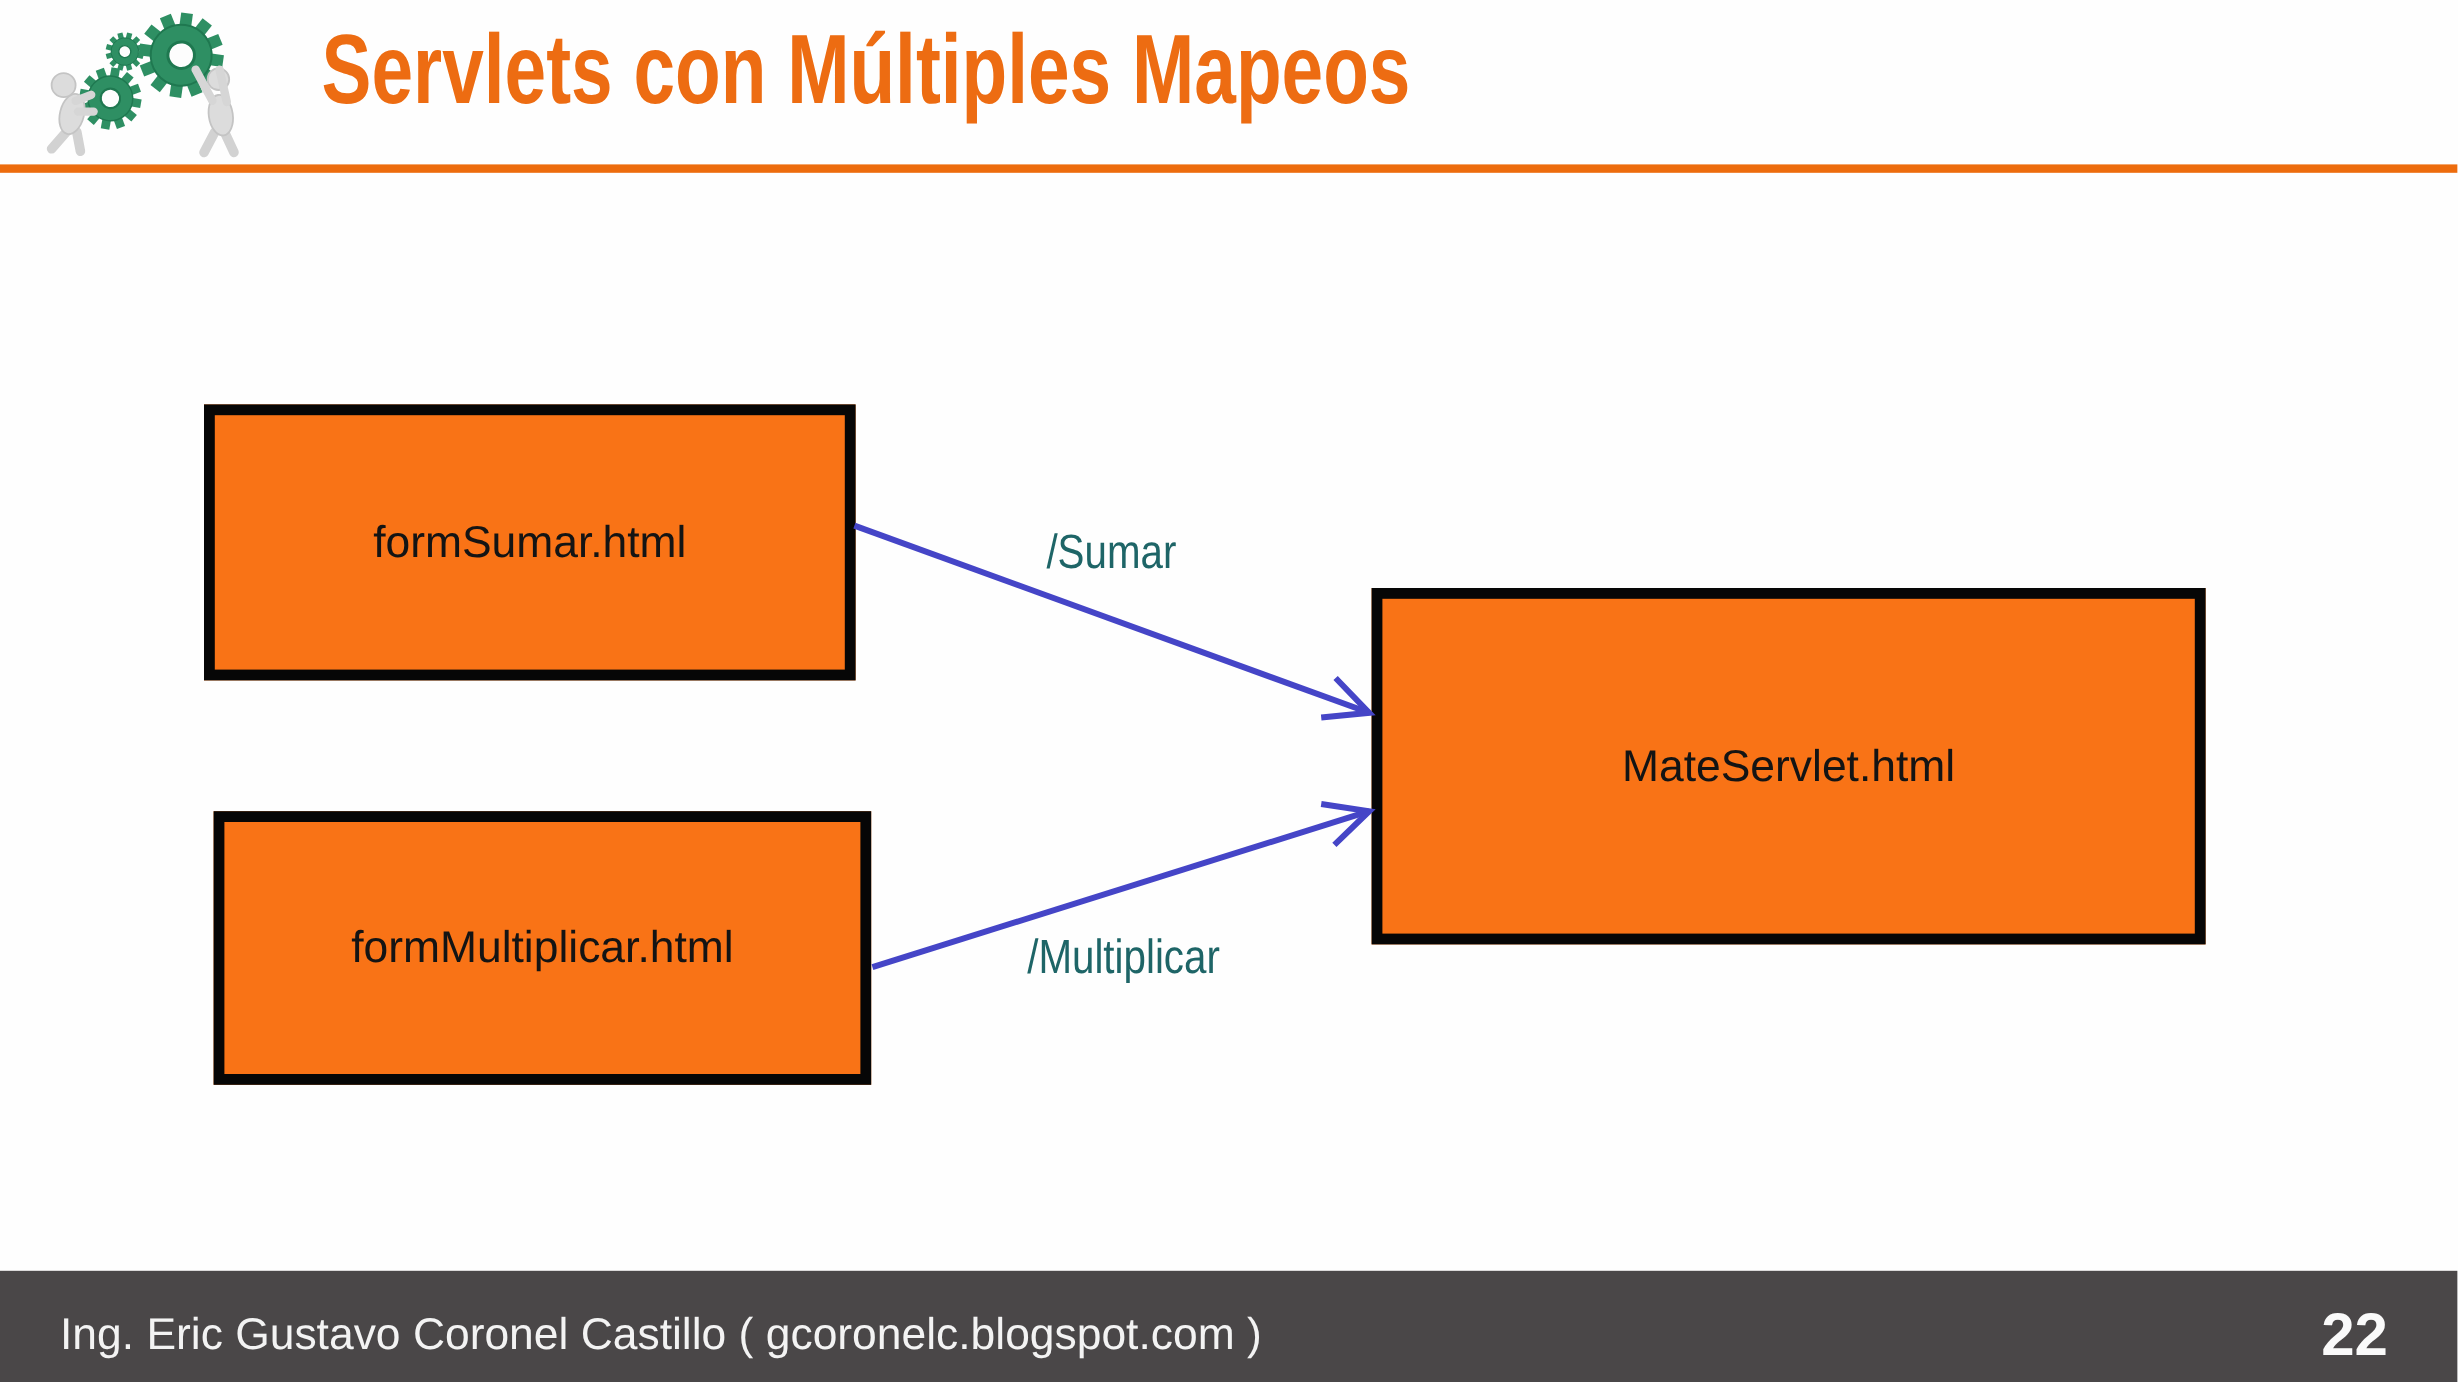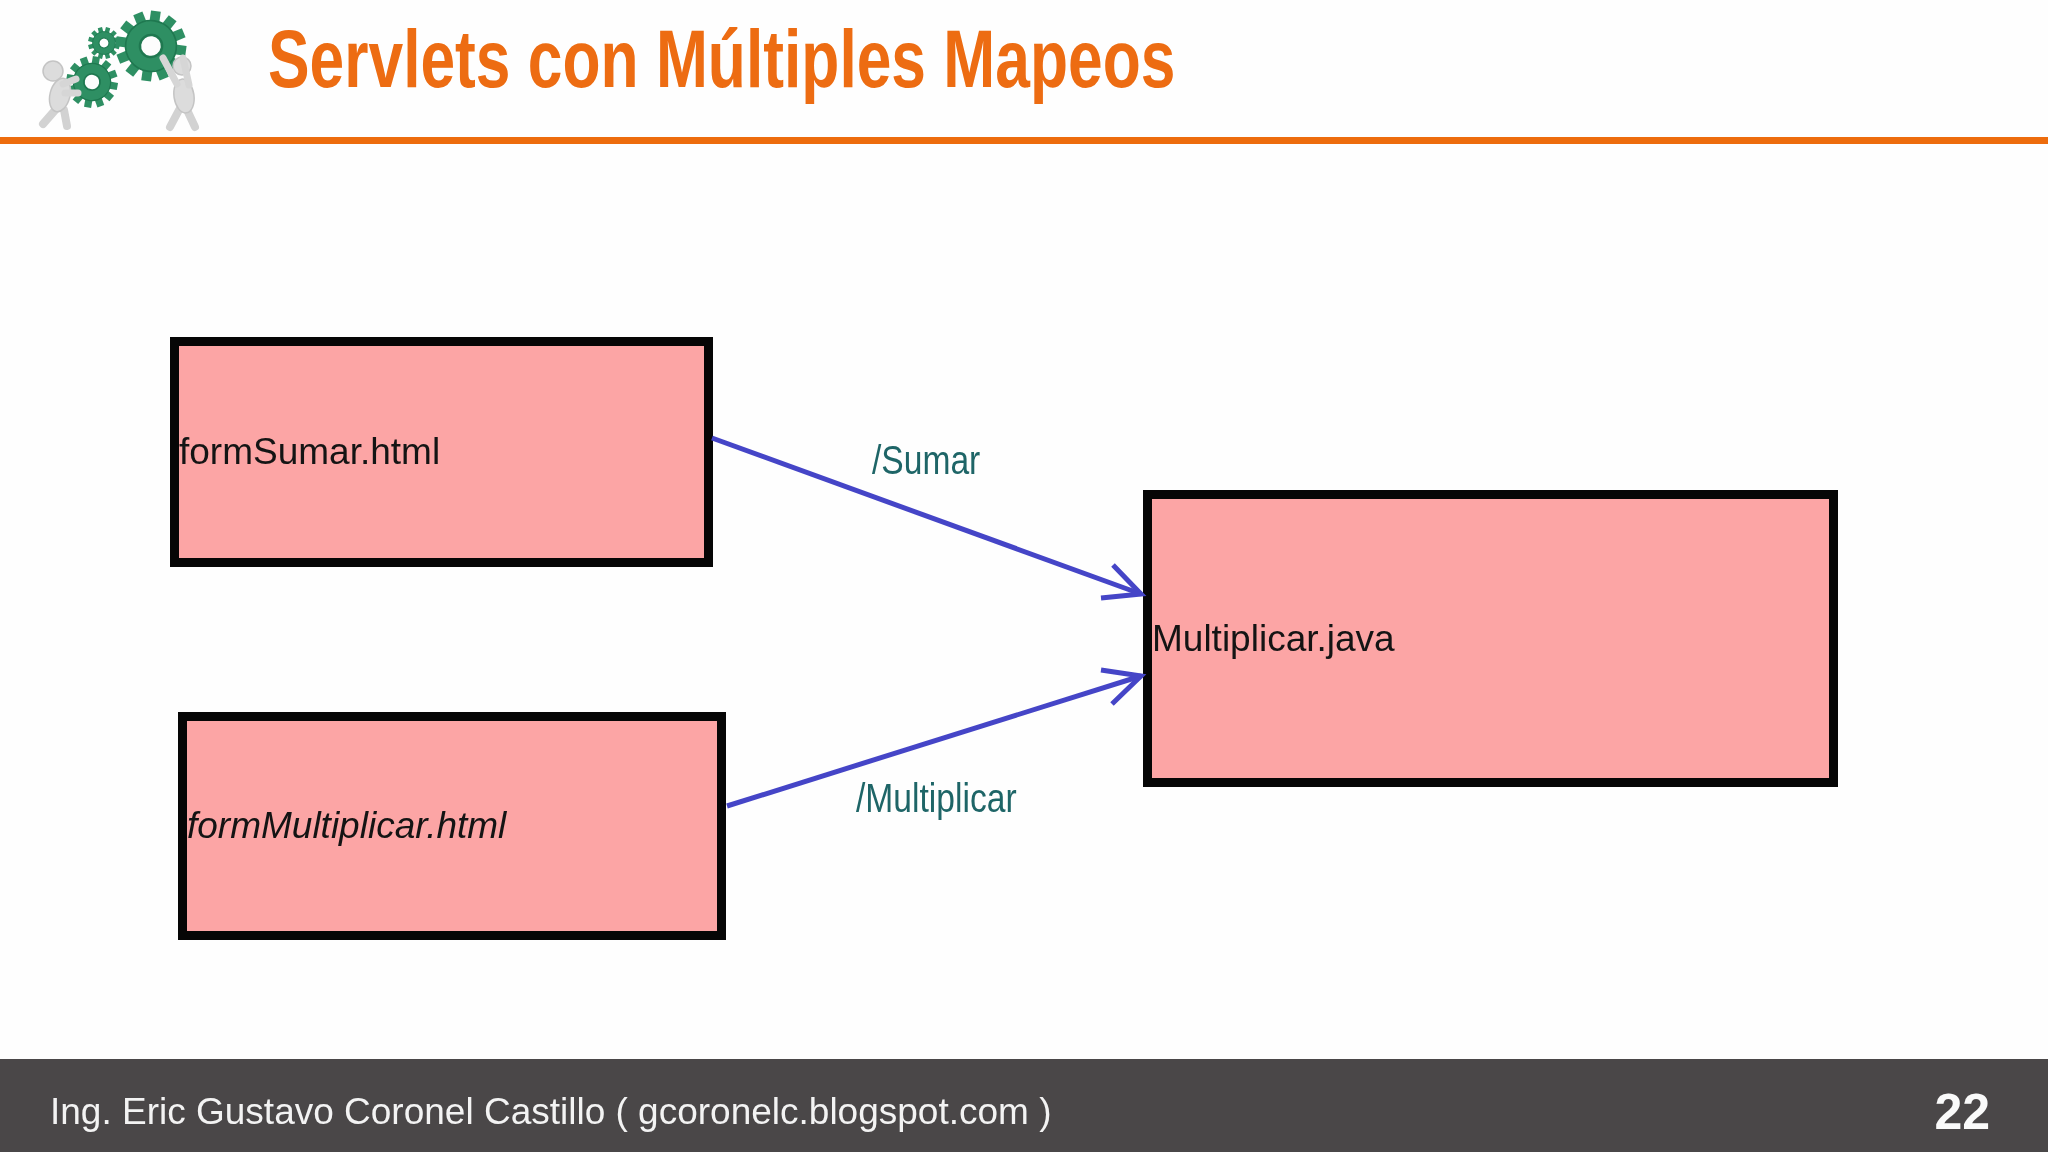--- a/index.html
+++ b/index.html
@@ -44,30 +44,30 @@
     top: 137px;
     width: 2048px;
     height: 7px;
     background: #ED6C0D;
   }
   
   .node {
     position: absolute;
     box-sizing: border-box;
     border: 9px solid #060606;
-    background: #fca5a5;
+    background: #f97316;
     display: flex;
     align-items: center;
-    justify-content: flex-start;
+    justify-content: center;
     font-size: 37px;
     color: #141414;
     white-space: nowrap;
   }
   .node-formsumar       { left: 170px; top: 337px; width: 543px; height: 230px; }
-  .node-formmultiplicar { left: 178px; top: 712px; width: 548px; height: 228px; font-style: italic; }
+  .node-formmultiplicar { left: 178px; top: 676px; width: 548px; height: 228px; }
   .node-mateservlet     { left: 1143px; top: 490px; width: 695px; height: 297px; }
   .arrow-layer {
     position: absolute;
     left: 0; top: 0;
     width: 2048px;
     height: 1152px;
     pointer-events: none;
   }
   .edge-label {
     position: absolute;
@@ -161,21 +161,21 @@
 
   <div class="node node-formsumar">
     <span>formSumar.html</span>
   </div>
 
   <div class="node node-formmultiplicar">
     <span>formMultiplicar.html</span>
   </div>
 
   <div class="node node-mateservlet">
-    <span>Multiplicar.java</span>
+    <span>MateServlet.html</span>
   </div>
 
   <svg class="arrow-layer" viewBox="0 0 2048 1152" aria-hidden="true">
     <g stroke="#4545C7" stroke-width="5" fill="none">
       <path d="M712,438 L1141,594"></path>
       <path d="M1101,598 L1141,594 L1113,565"></path>
     </g>
     <g stroke="#4545C7" stroke-width="5" fill="none">
       <path d="M727,806 L1141,676"></path>
       <path d="M1101,670 L1141,676 L1112,704"></path>

